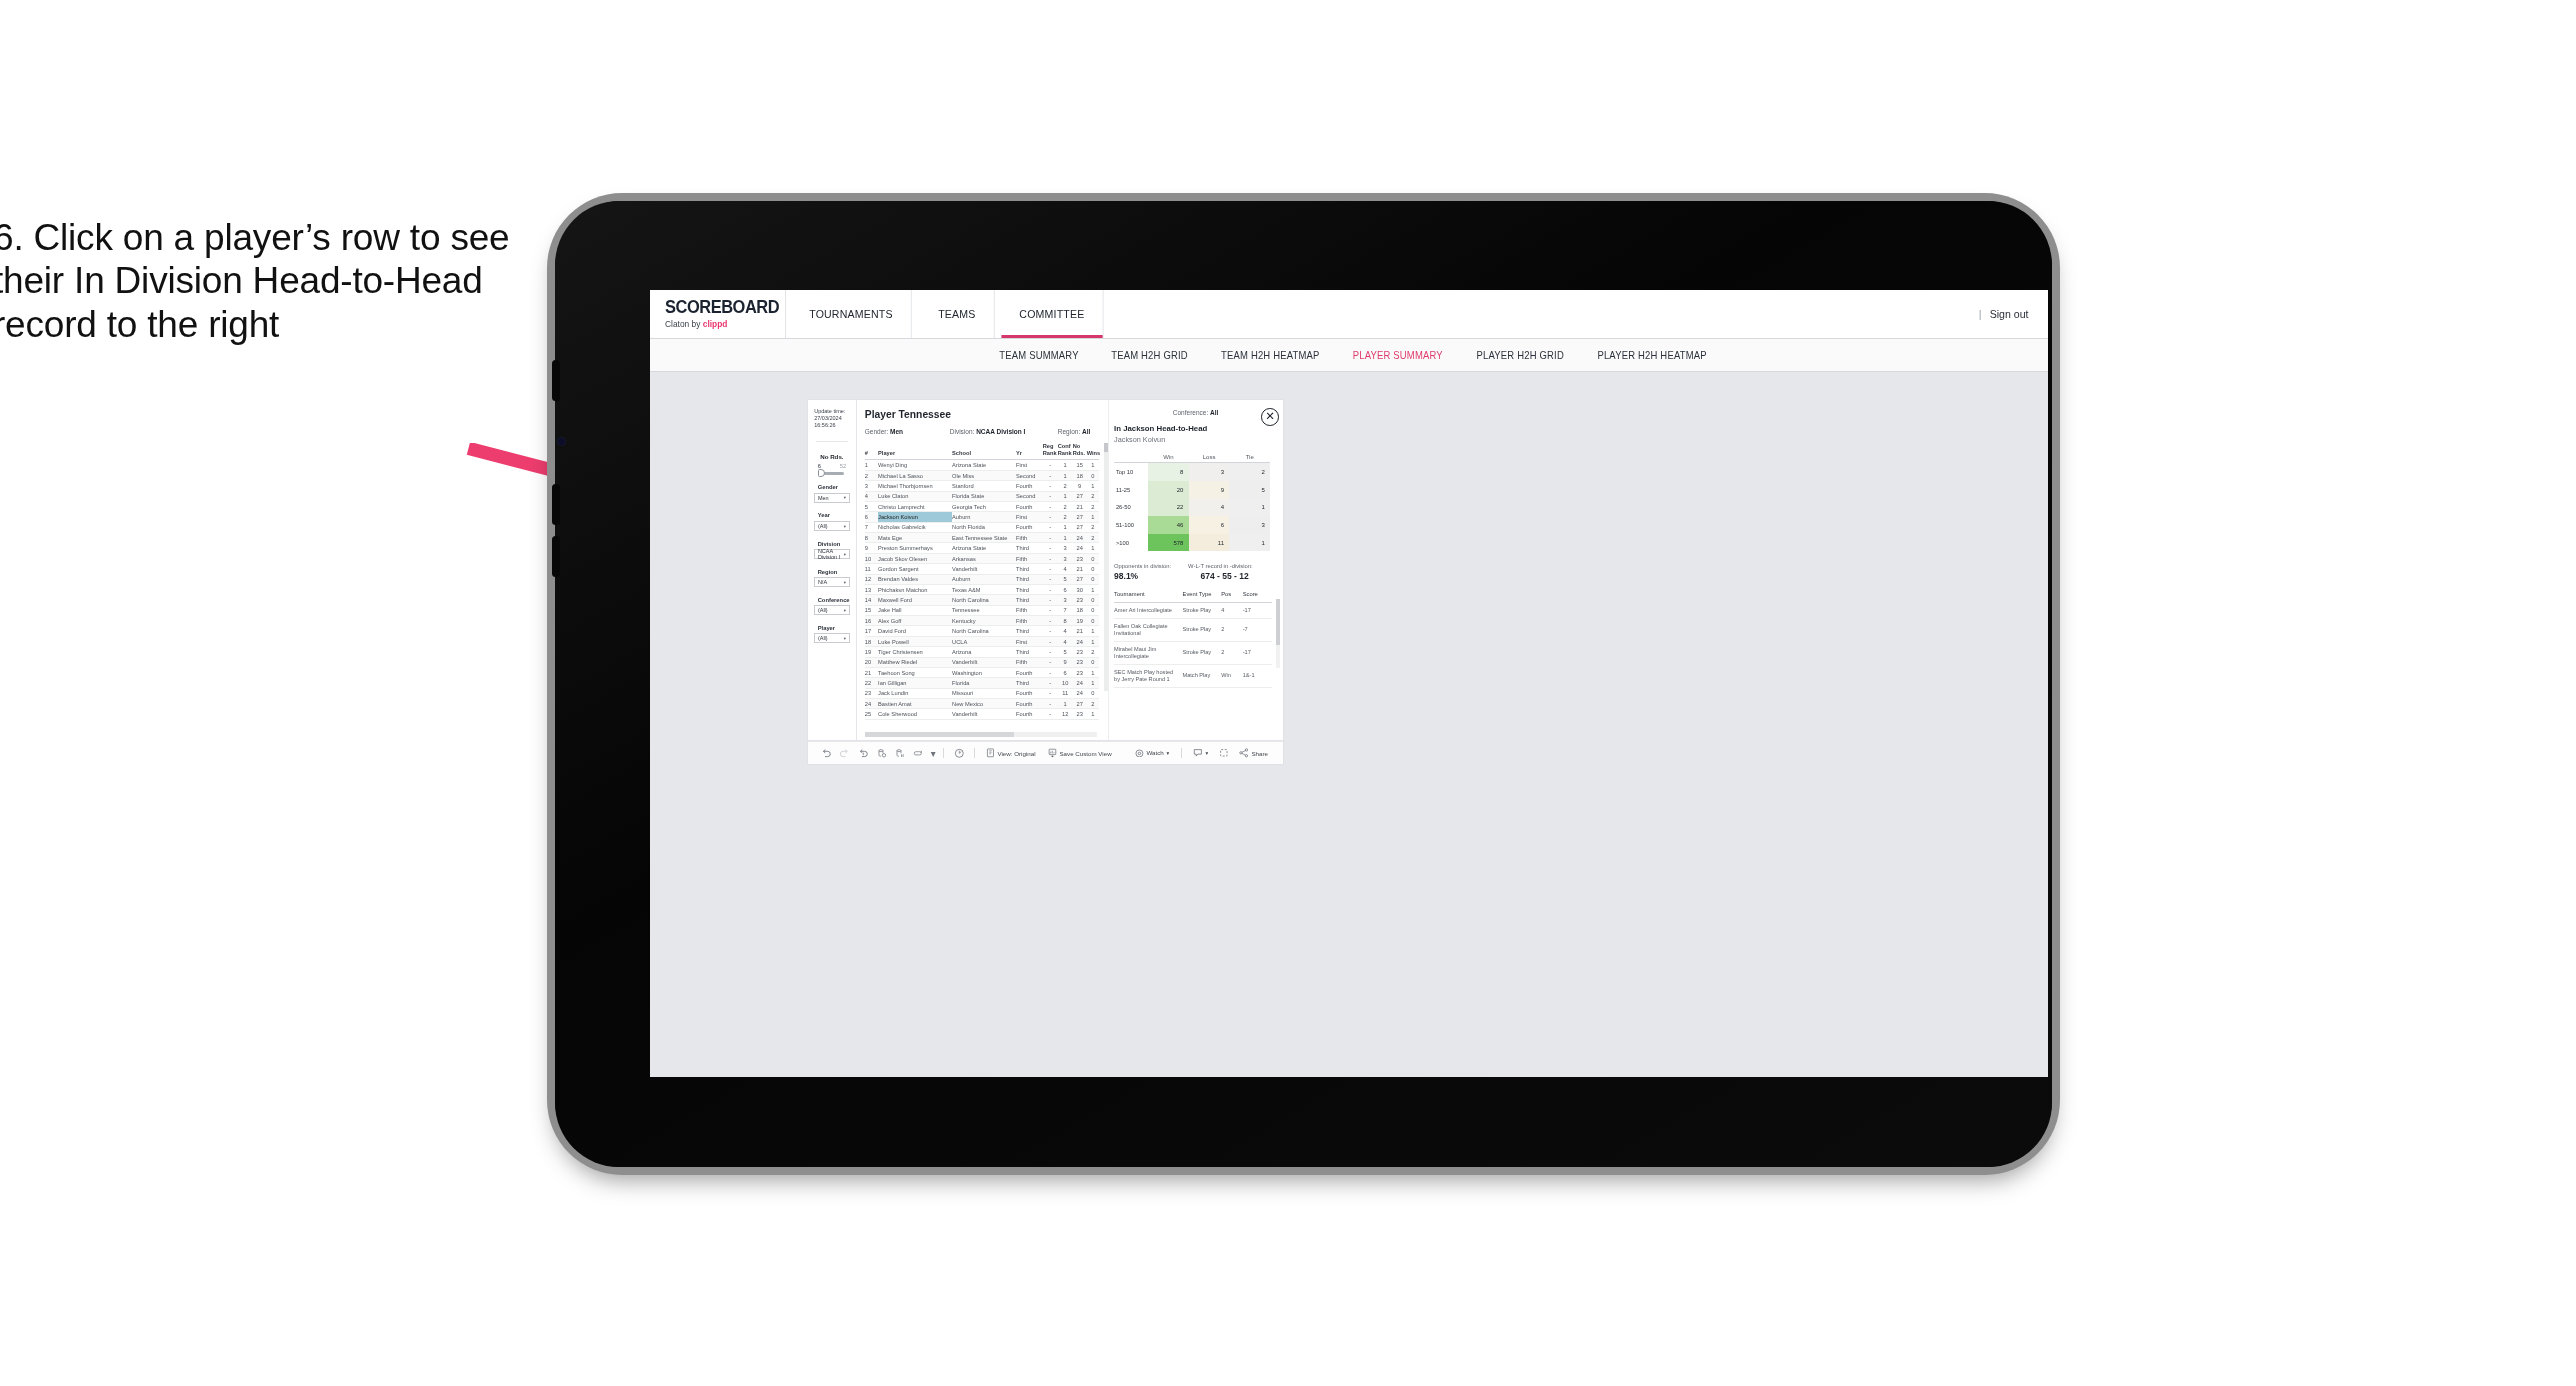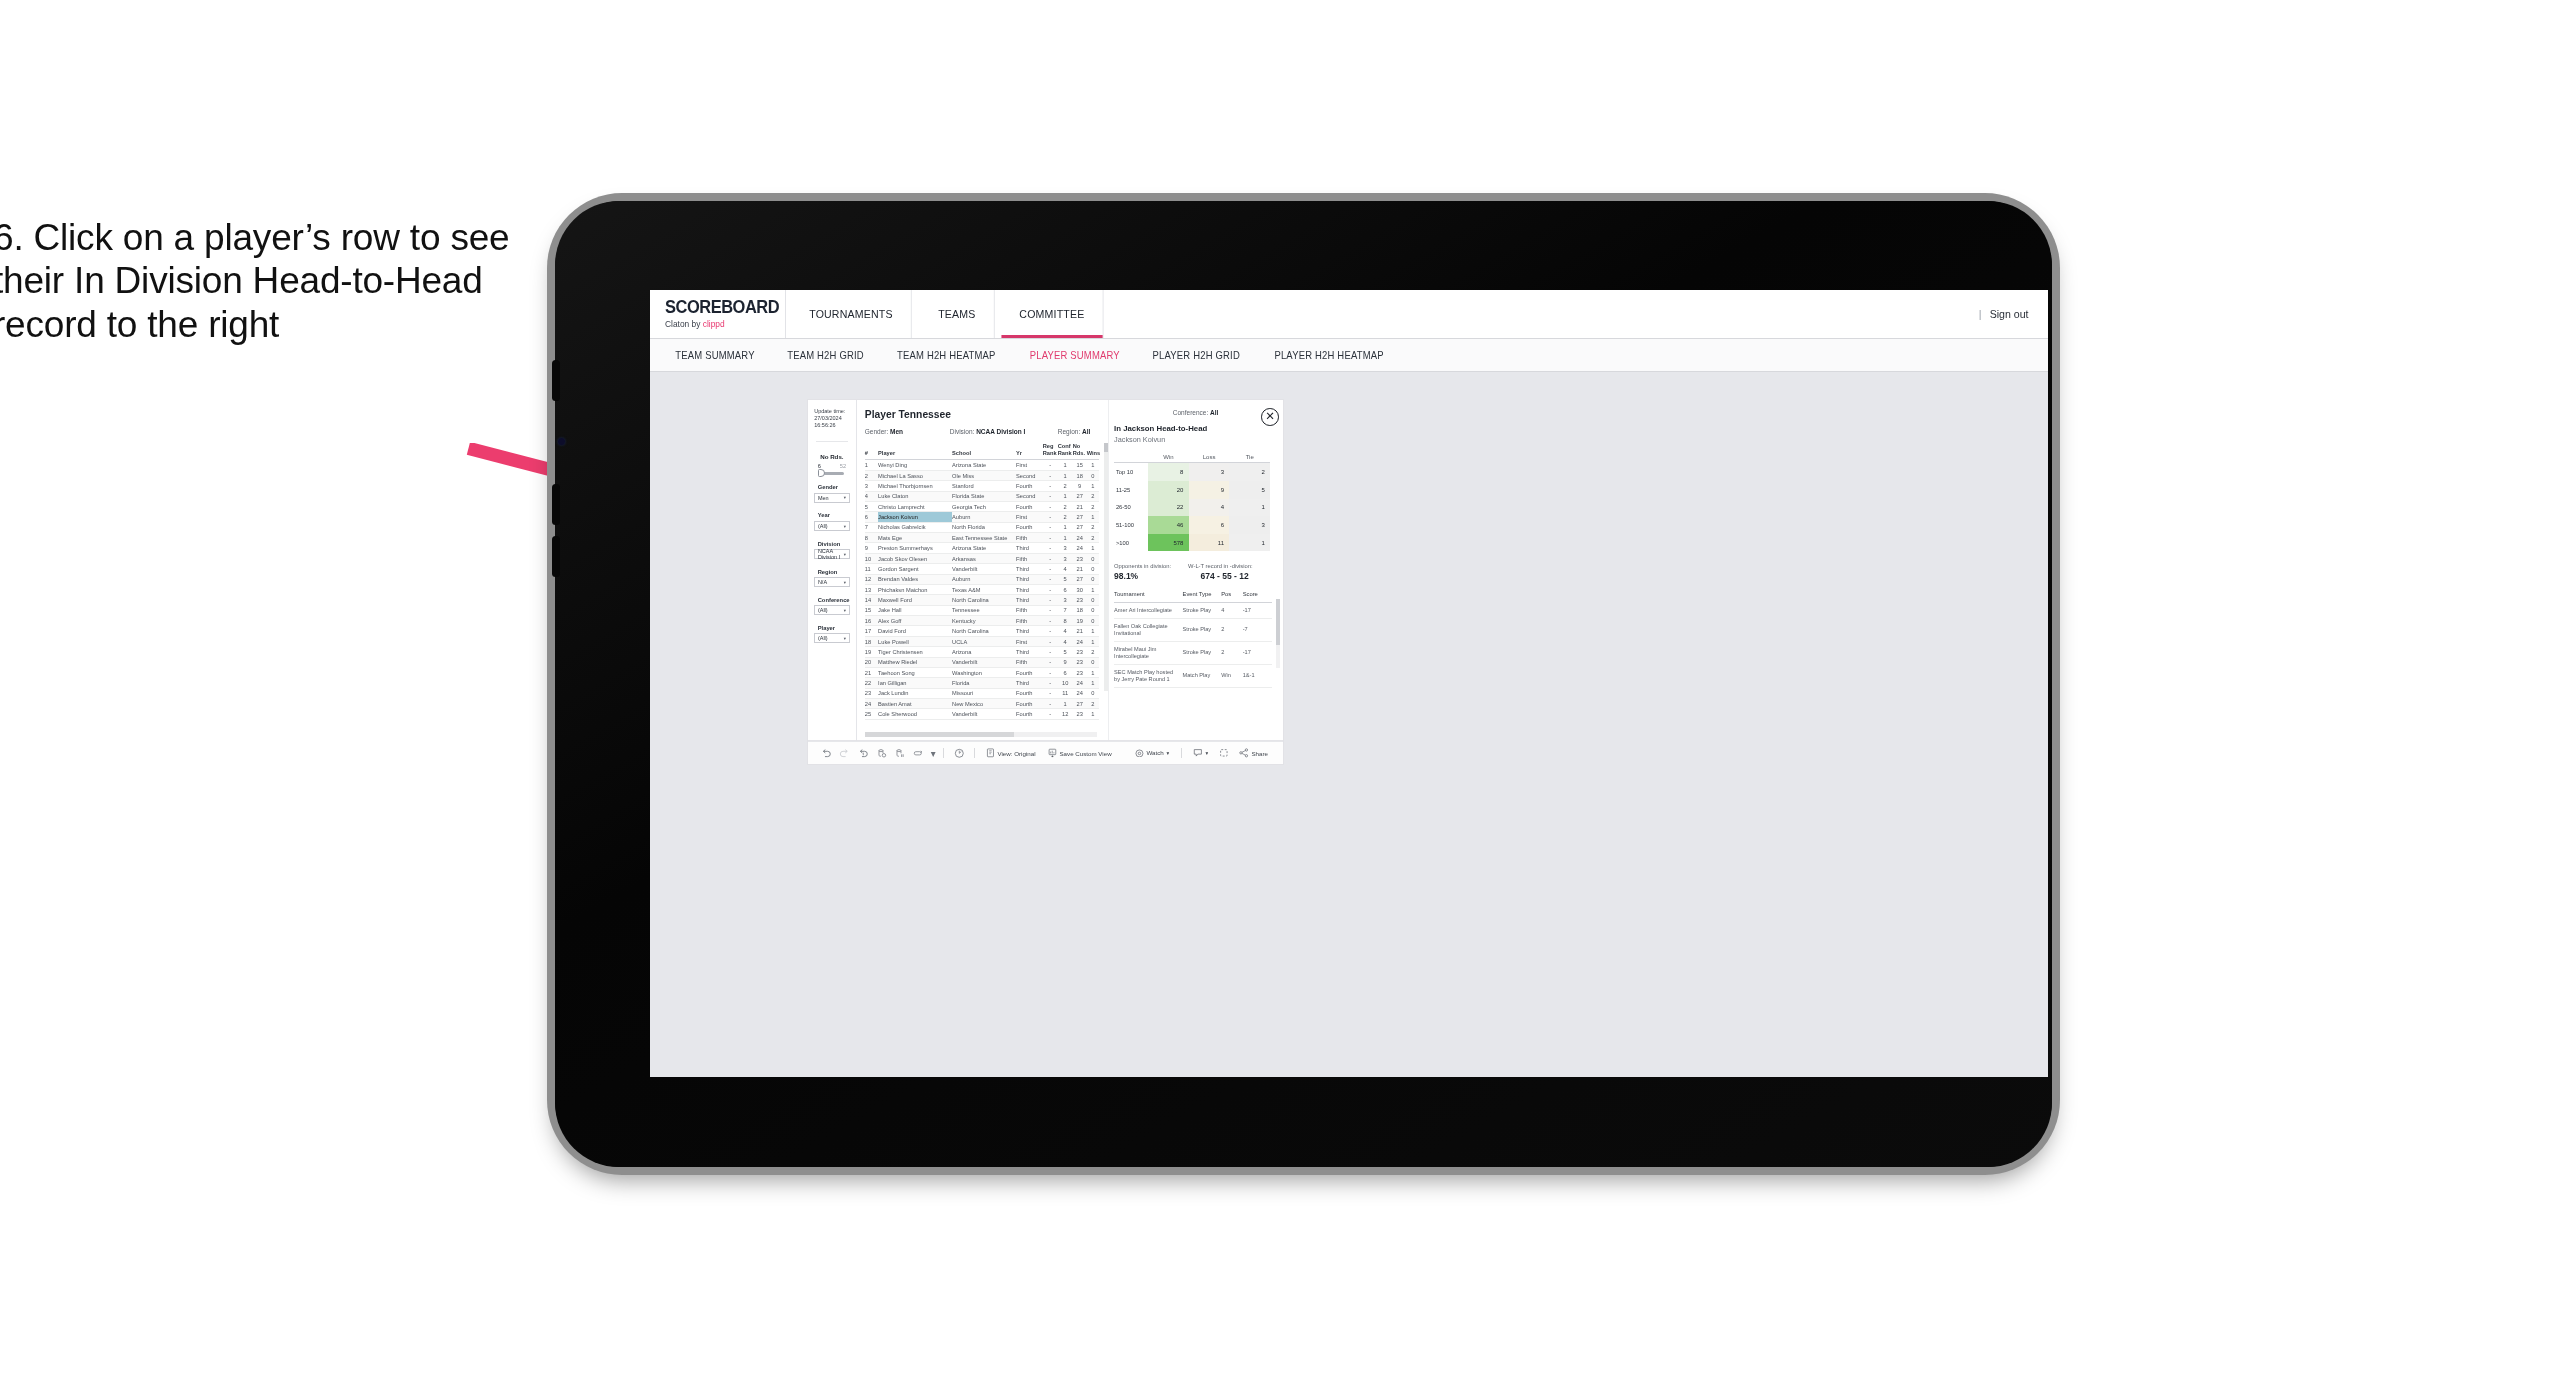--- a/index.html
+++ b/index.html
@@ -60,40 +60,40 @@
   }
   .brand { width:136px; display:flex; flex-direction:column; justify-content:center; padding-left:15px; border-right:0.9px solid #e2e3e7; }
   .brand-title {
     font-family:"Liberation Sans", sans-serif;
     font-weight:bold; font-size:17.7px; letter-spacing:-0.5px;
     color:#1c2330; line-height:1;
     font-stretch: condensed;
     transform: scaleX(0.93); transform-origin:left center;
   }
   .brand-sub { font-size:8.4px; color:#3a3f4a; margin-top:2.7px; }
-  .brand-sub b { color:#e8376f; font-weight:normal; }
+  .brand-sub b { color:#e8376f; font-weight:bold; }
 
   .topnav-item {
     display:flex; align-items:center; padding:0 19.5px;
     font-size:11.5px; color:#21262f; letter-spacing:0.2px;
     border-right:0.9px solid #e2e3e7; position:relative;
     cursor:pointer;
     transform: scaleX(0.92);
   }
   .topnav-item.active::after {
     content:""; position:absolute; left:0; right:0; bottom:0; height:2.7px; background:#d6376a;
   }
   .topnav-spacer { flex:1; border-right:none; }
   .topnav-right { display:flex; align-items:center; gap:8px; padding-right:19.5px; font-size:10.6px; color:#2a2f38; }
   .topnav-right .sep { color:#9aa0aa; }
 
   .subnav {
     height:33px; background:#fafafb;
     display:flex; align-items:center; gap:0;
-    border-bottom:0.9px solid #d7d8dc; padding-left:9px;
+    border-bottom:0.9px solid #d7d8dc; padding-left:9px;justify-content:center;
   }
   .subnav-item { font-size:10.2px; color:#2b313a; padding:0 13.3px; letter-spacing:0.2px; cursor:pointer; transform:scaleX(0.93); }
   .subnav-item.active { color:#e03a6d; }
 
   
   .workspace { position:relative; height:705px; background:#e6e7eb; }
 
   .viz {
     position:absolute; left:158px; top:27.5px;
     width:475px; height:342px;

